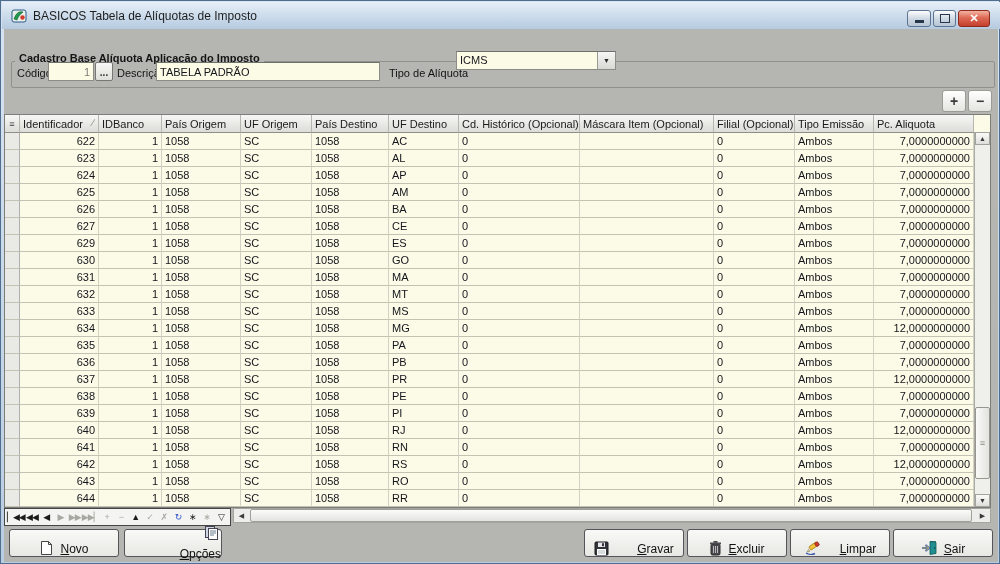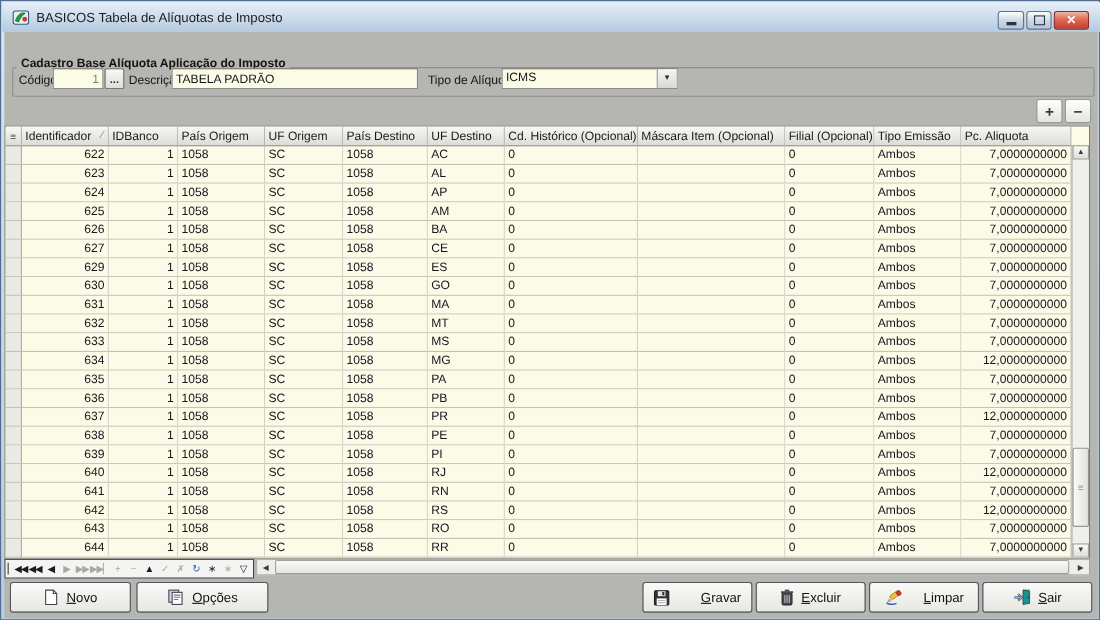--- a/index.html
+++ b/index.html
@@ -35,21 +35,21 @@
   #groupbox{left:8px;top:60px;width:984px;height:27px;border:1px solid #90908c;border-radius:2px;}
   #group-label{left:14px;top:51px;background:#b5b5b1;padding:0 4px;font-size:11px;font-weight:bold;color:#141414;}
   .fldlabel{top:66px;font-size:11px;color:#141414;white-space:nowrap;}
   .edit{background:#fcfce6;border:1px solid #8b8b87;border-top-color:#6f6f6b;height:19px;
         font-family:"Liberation Sans",sans-serif;font-size:11px;color:#15151d;padding:0 3px;box-sizing:border-box;}
   #codigo-edit{left:47px;top:61px;width:46px;text-align:right;color:#7e7e7a;}
   #browse-btn{left:94px;top:61px;width:18px;height:19px;background:linear-gradient(#f8f8f6,#dededa);
               border:1px solid #777773;border-radius:2px;font-size:10px;font-weight:bold;color:#333;
               display:flex;align-items:flex-end;justify-content:center;padding-bottom:2px;}
   #descricao-edit{left:155px;top:61px;width:224px;}
-  #combo{left:455px;top:61px;width:160px;height:19px;background:#fcfce6;border:1px solid #8b8b87;
+  #combo{left:455px;top:50px;width:160px;height:19px;background:#fcfce6;border:1px solid #8b8b87;
          border-top-color:#6f6f6b;display:flex;}
   #combo-value{flex:1;font-size:11px;color:#15151d;padding:2px 3px;white-space:nowrap;overflow:hidden;}
   #combo-arrow{width:17px;background:linear-gradient(#f6f6f4,#d8d8d4);border-left:1px solid #98
 98a4;border-left:1px solid #9a9a96;display:flex;align-items:center;justify-content:center;
          font-size:7px;color:#2a2a2a;}
 
   
   .tinybtn{top:89px;width:24px;height:22px;background:linear-gradient(#ffffff,#e4e4e0);
            border:1px solid #9a9a96;border-radius:3px;display:flex;align-items:center;
            justify-content:center;font-weight:bold;color:#3a3a3a;}
@@ -91,24 +91,24 @@
   #hscroll{left:232px;top:507px;width:758px;height:15px;background:#ededeb;border:1px solid #a5a5a0;}
   .hs-arrow{top:0;width:15px;height:13px;display:flex;align-items:center;justify-content:center;
             font-size:7px;color:#3a3a3a;background:#ededeb;}
   #hs-left{left:0;}
   #hs-right{right:0;}
   #hs-thumb{left:16px;top:0;width:722px;height:13px;background:linear-gradient(#fbfbf9,#e3e3df);
             border:1px solid #a0a09a;border-radius:2px;}
 
   
   .bigbtn{top:528px;height:28px;background:linear-gradient(#f9f9f7,#e7e7e3);border:1px solid #54545a;
-          border-radius:3px;display:flex;align-items:center;justify-content:center;gap:6px;
+          border-radius:3px;display:flex;align-items:flex-end;justify-content:center;gap:6px;
           font-size:12px;color:#111;cursor:default;}
   #novo-btn{left:8px;width:110px;}
-  #opcoes-btn{left:123px;width:120px;}
+  #opcoes-btn{left:123px;width:98px;flex-direction:column;}
   #gravar-btn{left:583px;width:100px;gap:28px;}
   #excluir-btn{left:686px;width:100px;}
   #limpar-btn{left:789px;width:100px;gap:19px;}
   #sair-btn{left:892px;width:100px;}
   .accel{text-decoration:underline;}
   .bigbtn svg{flex:0 0 auto;}
 </style>
 </head>
 <body>
 

